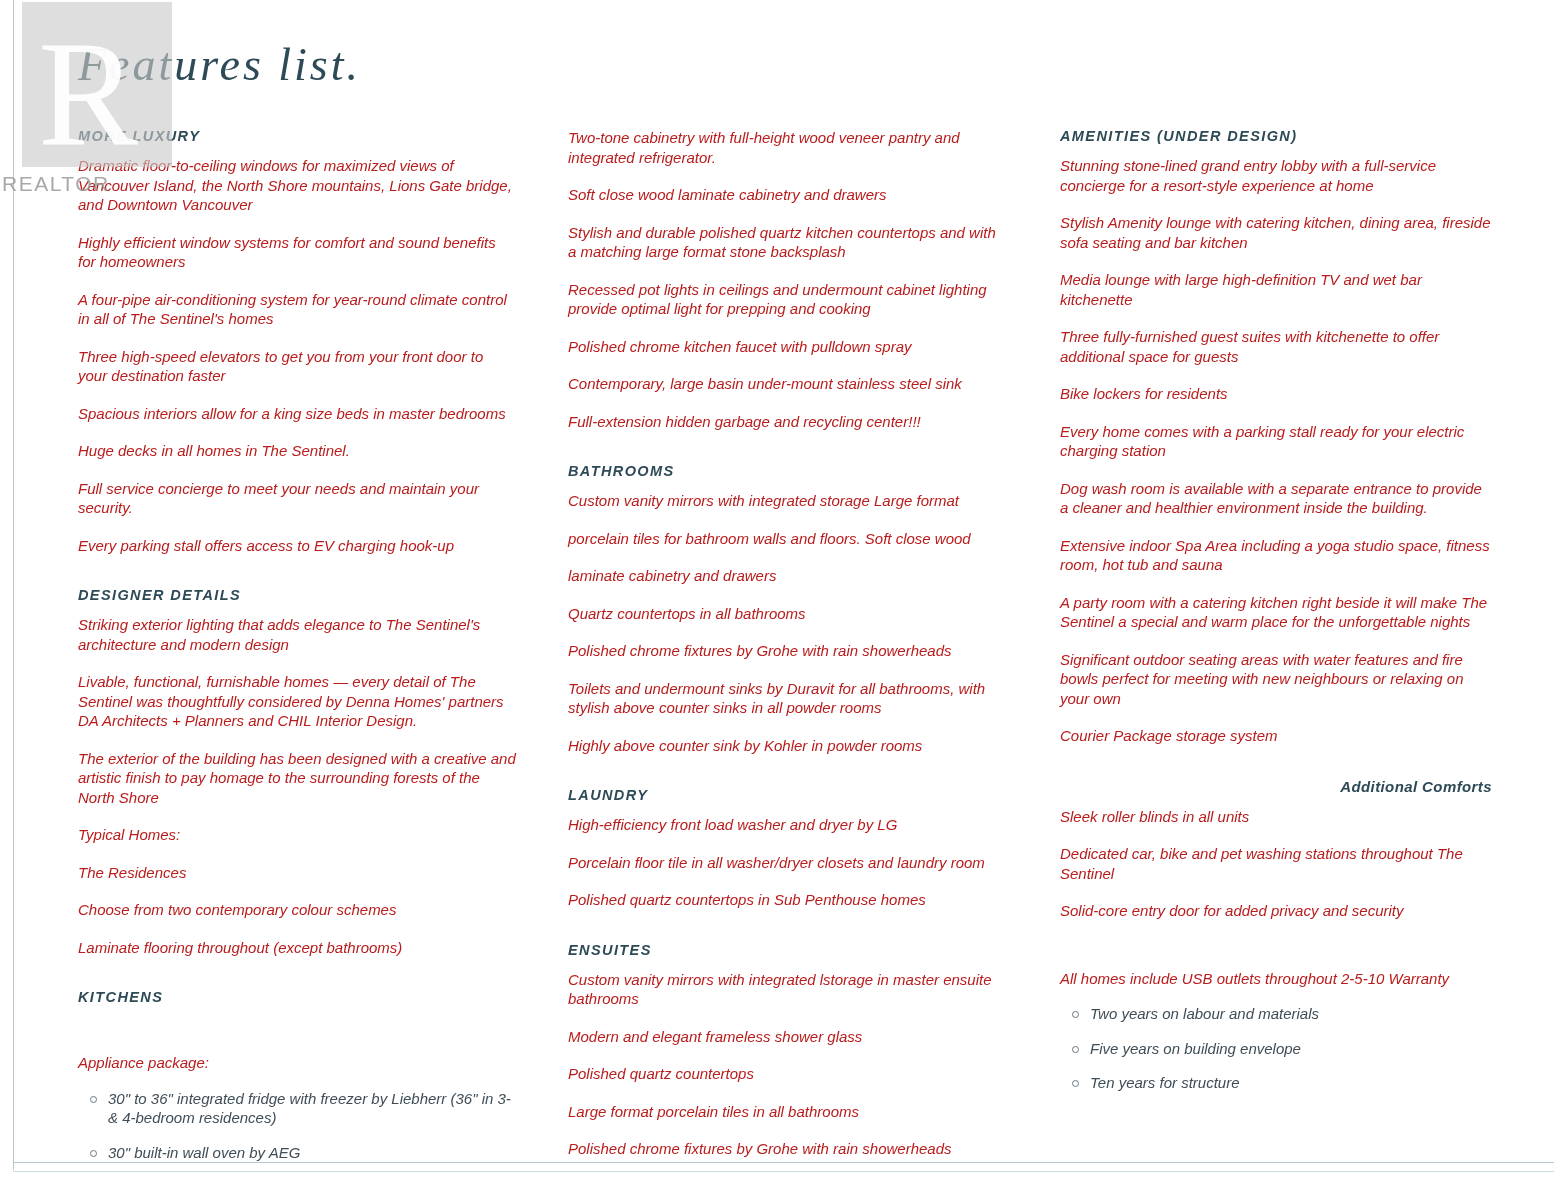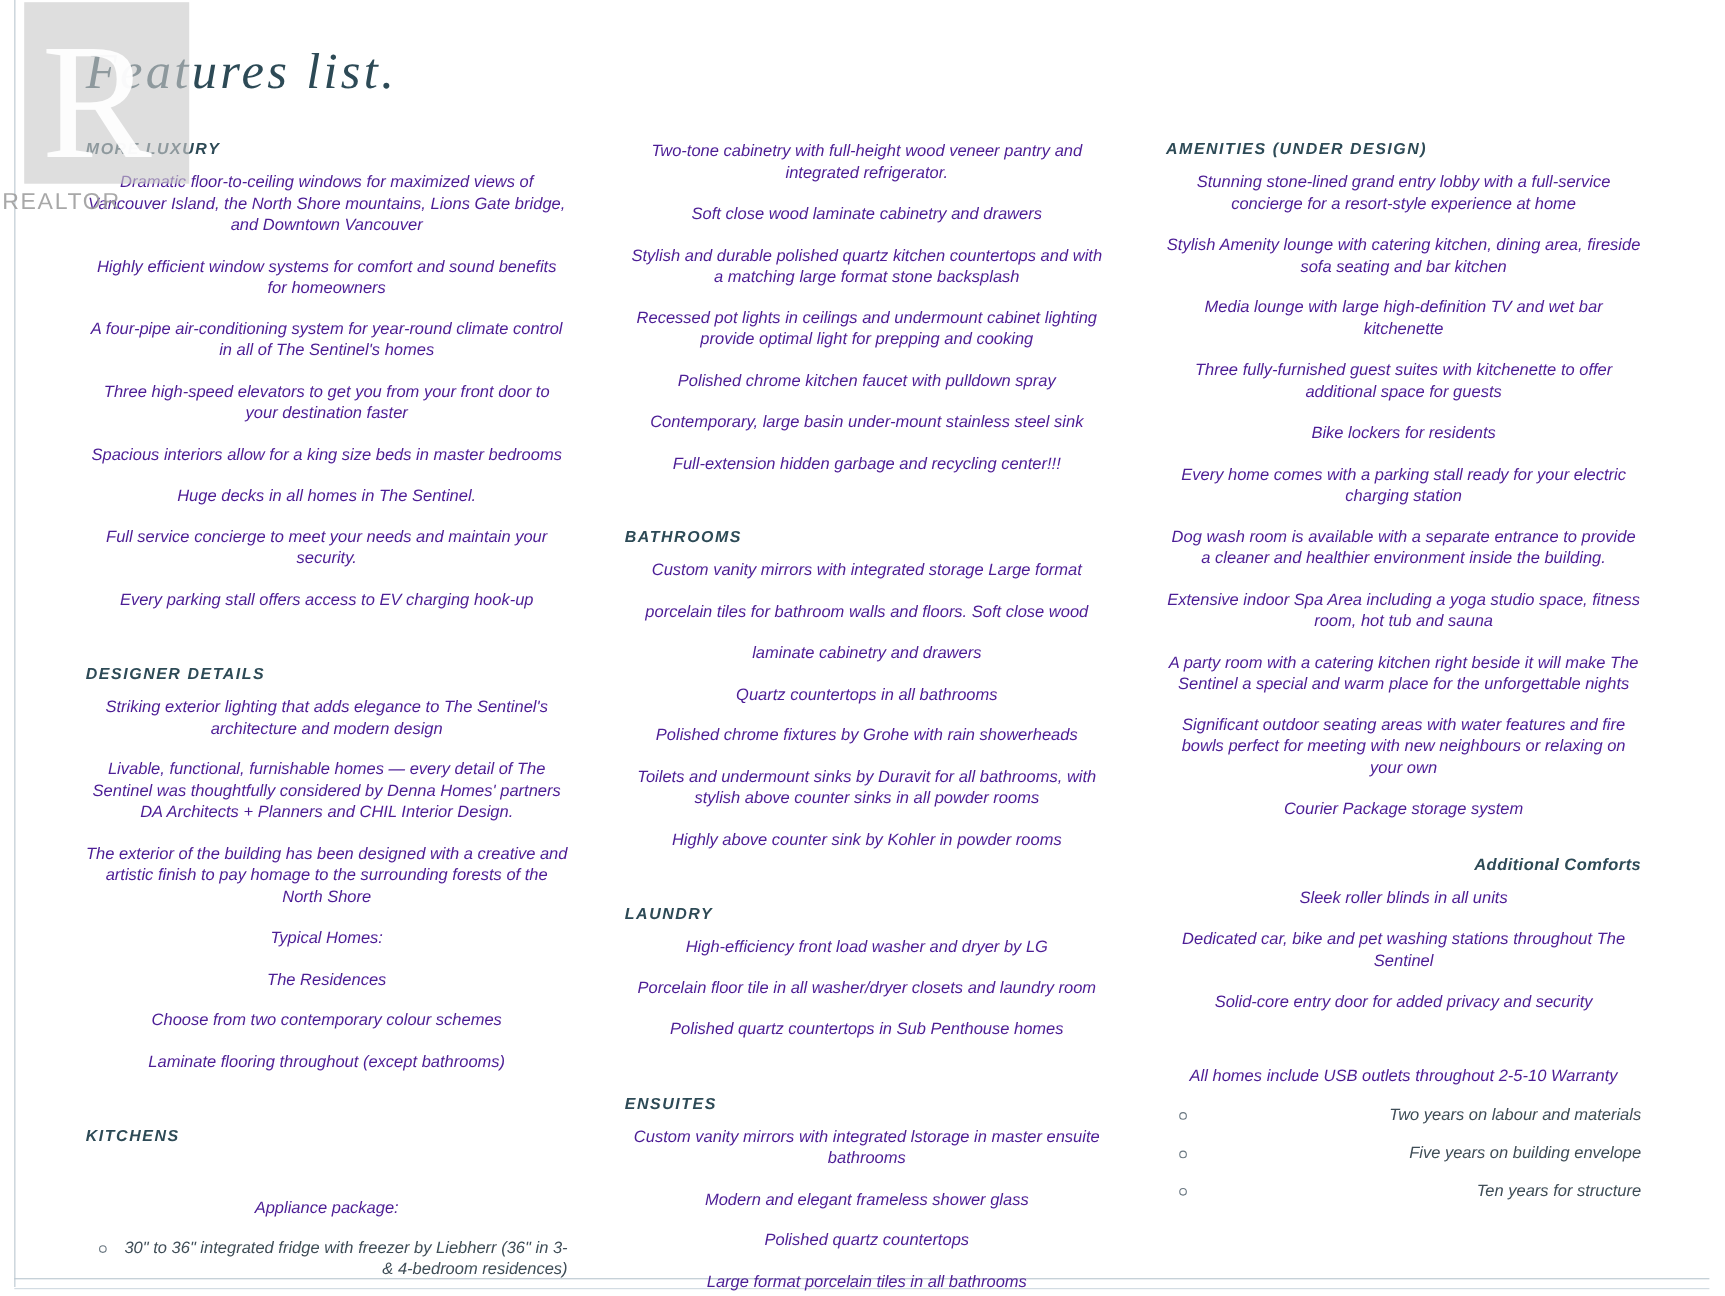--- a/index.html
+++ b/index.html
@@ -105,42 +105,40 @@
   .col-3 { left: 1060px; width: 432px; }
 
   h2.section {
     margin: 0 0 12px 0;
     font-size: 14.5px;
     font-weight: bold;
     letter-spacing: 1.4px;
     color: #2d4a56;
     text-transform: uppercase;
   }
-  h2.section.spaced { margin-top: 50px; }
+  h2.section.spaced { margin-top: 32px; }
   h2.subsection {
     margin: 32px 0 12px 0;
     font-size: 15px;
     font-weight: bold;
     letter-spacing: .4px;
     color: #2d4a56;
     text-align: right;
   }
   p.item {
     margin: 0 0 18px 0;
     font-size: 15px;
     line-height: 19.5px;
-    color: #4c1d95;
-    text-align: center;
+    color: #b91c1c;
   }
   p.item.tight { margin-bottom: 16px; margin-top: 48px; }
   ul.bullets {
     margin: 6px 0 0 0;
     padding: 0 0 0 30px;
     list-style: none;
-    text-align: right;
   }
   ul.bullets li {
     position: relative;
     font-size: 15px;
     line-height: 19.5px;
     margin-bottom: 15px;
     color: #3f4d57;
   }
   ul.bullets li:before {
     content: "";

